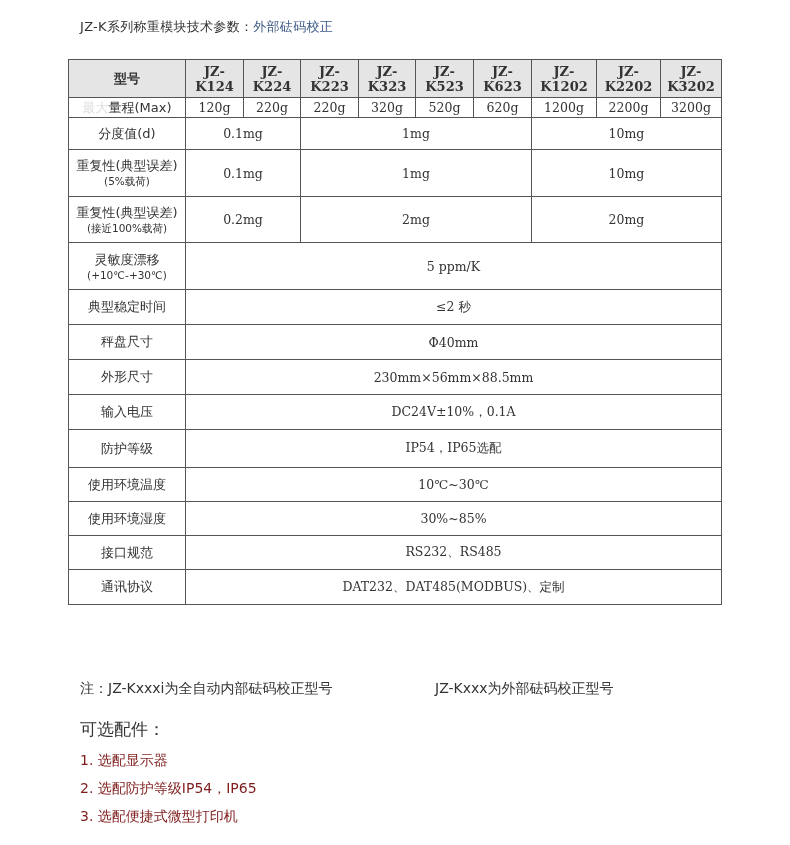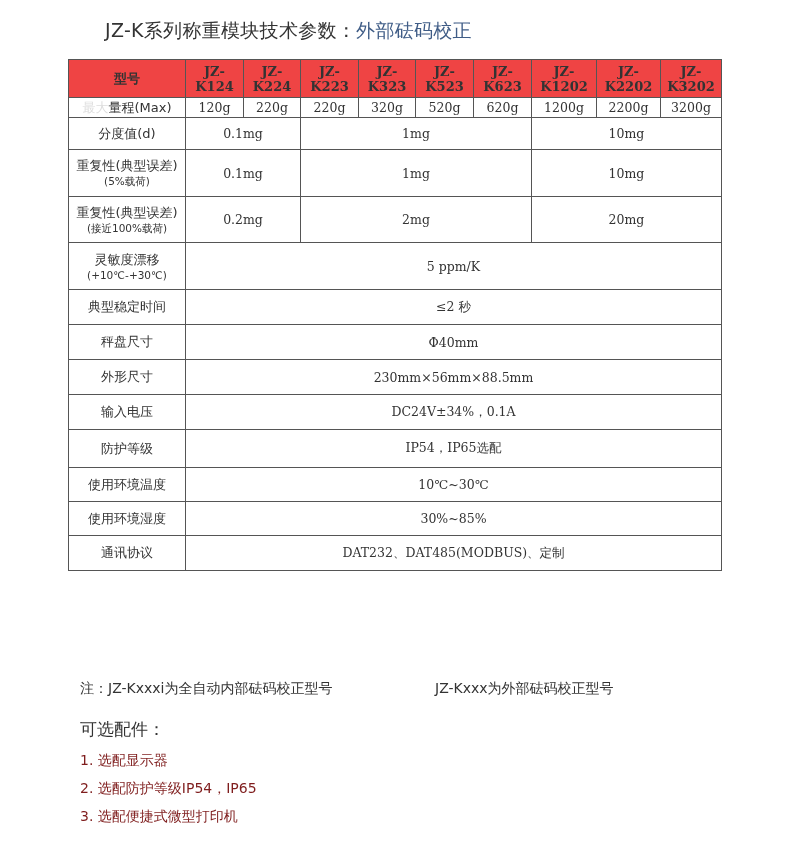--- a/index.html
+++ b/index.html
@@ -1,21 +1,21 @@
 <!DOCTYPE html>
 <html><head>
 <meta charset="utf-8">
 <style>
   html, body { margin:0; padding:0; background:#ffffff; }
   body { width:790px; height:845px; position:relative; font-family:"DejaVu Serif","Liberation Serif",serif; color:#333; overflow:hidden; }
-  .title { position:absolute; left:80px; top:18px; font-size:19px; color:#333; letter-spacing:0.3px; font-family:"DejaVu Sans","Liberation Sans",sans-serif;margin-left:25px; }
+  .title { position:absolute; left:80px; top:18px; font-size:13px; color:#333; letter-spacing:0.3px; font-family:"DejaVu Sans","Liberation Sans",sans-serif; }
   .title .hl { color:#3f5c86; }
   table.spec { position:absolute; left:68px; top:59px; border-collapse:collapse; width:653px; table-layout:fixed; font-size:12.5px; }
   table.spec td, table.spec th { border:1px solid #555; text-align:center; vertical-align:middle; padding:0; color:#333; font-weight:normal; }
-  table.spec th { background:#ef4444; font-weight:bold; font-size:13px; }
+  table.spec th { background:#e5e5e5; font-weight:bold; font-size:13px; }
   .lbl { font-family:"DejaVu Sans","Liberation Sans",sans-serif; font-size:13px; }
   .sub { display:block; font-size:10.5px; }
   .faded { color:#ddd; }
   .note { position:absolute; left:80px; top:680px; font-size:14px; font-family:"DejaVu Sans","Liberation Sans",sans-serif; color:#333; }
   .note2 { position:absolute; left:435px; top:680px; font-size:14px; font-family:"DejaVu Sans","Liberation Sans",sans-serif; color:#333; }
   .acc-title { position:absolute; left:80px; top:718px; font-size:17px; font-family:"DejaVu Sans","Liberation Sans",sans-serif; color:#333; }
   .acc { position:absolute; left:80px; font-size:14px; font-family:"DejaVu Sans","Liberation Sans",sans-serif; color:#7f1d1d; }
 </style>
 </head>
 <body>
@@ -89,33 +89,37 @@
   <tr style="height:35px">
     <td class="lbl">秤盘尺寸</td>
     <td colspan="9">Φ40mm</td>
   </tr>
   <tr style="height:35px">
     <td class="lbl">外形尺寸</td>
     <td colspan="9">230mm×56mm×88.5mm</td>
   </tr>
   <tr style="height:35px">
     <td class="lbl">输入电压</td>
-    <td colspan="9">DC24V±34%，0.1A</td>
+    <td colspan="9">DC24V±10%，0.1A</td>
   </tr>
   <tr style="height:38px">
     <td class="lbl">防护等级</td>
     <td colspan="9">IP54，IP65选配</td>
   </tr>
   <tr style="height:34px">
     <td class="lbl">使用环境温度</td>
     <td colspan="9">10℃~30℃</td>
   </tr>
   <tr style="height:34px">
     <td class="lbl">使用环境湿度</td>
     <td colspan="9">30%~85%</td>
+  </tr>
+  <tr style="height:34px">
+    <td class="lbl">接口规范</td>
+    <td colspan="9">RS232、RS485</td>
   </tr>
   <tr style="height:35px">
     <td class="lbl">通讯协议</td>
     <td colspan="9">DAT232、DAT485(MODBUS)、定制</td>
   </tr>
 </tbody>
   </table>
 
 <div class="note">注：JZ-Kxxxi为全自动内部砝码校正型号</div>
 <div class="note2">JZ-Kxxx为外部砝码校正型号</div>

